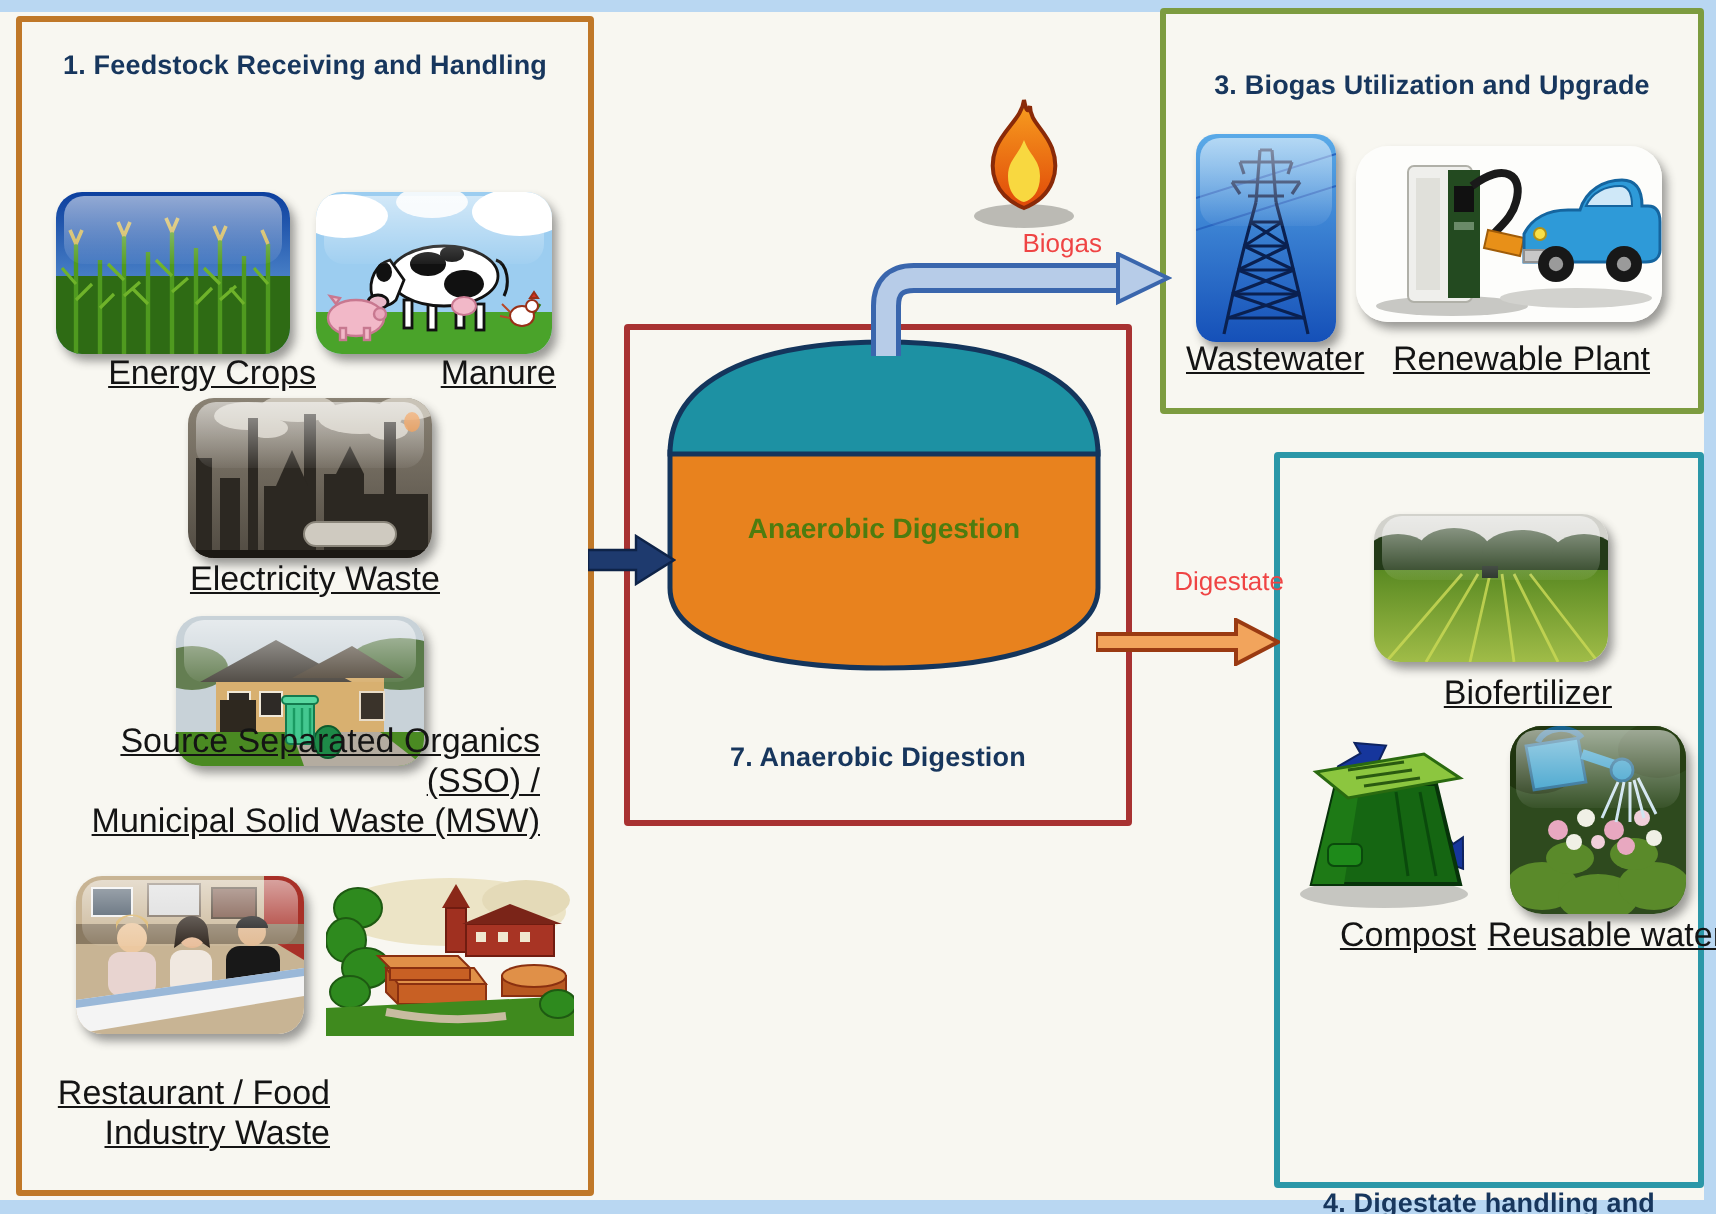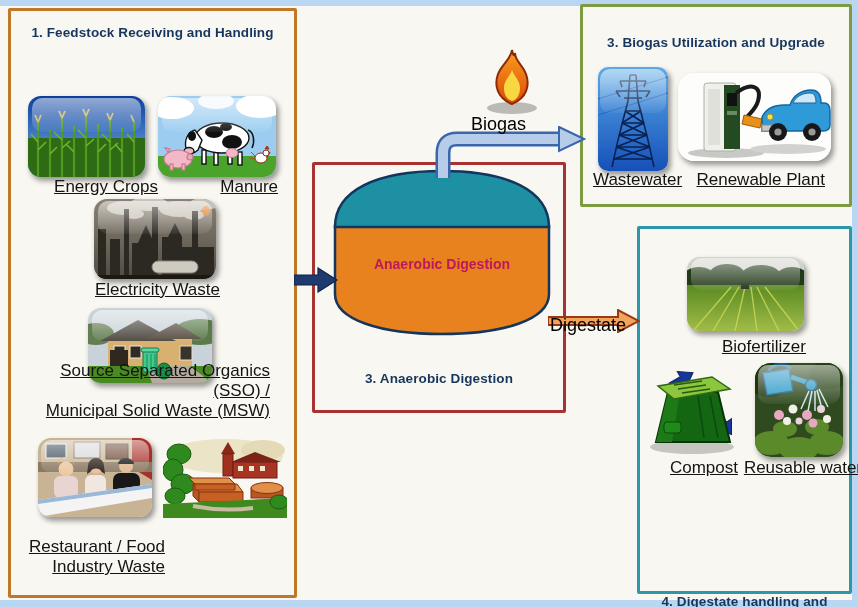--- a/index.html
+++ b/index.html
@@ -9,22 +9,22 @@
   .frame{background:#b9d7f2;}
   .secbox{position:absolute;border:3px solid;border-radius:2px;box-sizing:border-box;background:transparent;}
   .heading{position:absolute;font-weight:bold;font-size:13.5px;color:#17365d;text-align:center;line-height:1.18;letter-spacing:.1px;}
   .lbl{position:absolute;font-size:17px;color:#141414;text-align:right;line-height:1.18;text-decoration:underline;}
   .pre{white-space:pre-line;}
   .thumb{position:absolute;border-radius:13px;overflow:hidden;box-shadow:2.5px 3.5px 5px rgba(40,40,40,.45);}
   .thumb svg{display:block;}
   .gloss::after{content:"";position:absolute;left:3%;top:2%;width:94%;height:42%;border-radius:10px;
      background:linear-gradient(rgba(255,255,255,.55),rgba(255,255,255,.05));pointer-events:none;}
   .art{position:absolute;}
-  .tanklabel{position:absolute;font-weight:bold;font-size:14px;color:#be185d;text-align:center;}
-  .flowlbl{position:absolute;font-size:18px;color:#000000;text-align:left;}
+  .tanklabel{position:absolute;font-weight:bold;font-size:14px;color:#4d7c0f;text-align:center;}
+  .flowlbl{position:absolute;font-size:13px;color:#ef4444;text-align:right;}
 </style>
 </head>
 <body>
 
 <div id="stage">
 
   <div class="abs frame" style="left:0;top:0;width:858px;height:6px;"></div>
   <div class="abs frame" style="left:852px;top:0;width:6px;height:607px;"></div>
   <div class="abs frame" style="left:0;top:600px;width:858px;height:7px;"></div>
 
@@ -220,21 +220,21 @@
         <ellipse cx="104" cy="52" rx="16" ry="5.5" fill="#e09048"></ellipse>
       </g>
 
       <polygon points="0,68 124,62 124,82 0,82" fill="#3f8a1e"></polygon>
       <ellipse cx="116" cy="66" rx="9" ry="7" fill="#2e8a1e" stroke="#1e5a12"></ellipse>
       <path d="M30,70 q30,6 60,2" stroke="#c8bca0" stroke-width="4" fill="none"></path>
     </svg>
   </div>
 
   <div class="secbox" style="left:312px;top:162px;width:254px;height:251px;border-color:#a83232;">
-    <div class="heading" style="left:0;top:206px;width:100%;">3. Anaerobic Digestion</div>
+    <div class="heading" style="left:0;top:206px;width:100%;">7. Anaerobic Digestion</div>
   </div>
 
   <div class="art" style="left:331px;top:164px;width:222px;height:178px;z-index:4;">
     <svg width="222" height="178" viewBox="0 0 222 178">
       <path d="M4,62 L4,130 C4,156 50,170 111,170 C172,170 218,156 218,130 L218,62 Z" fill="#e8821e" stroke="#14355c" stroke-width="2.5"></path>
       <path d="M4,63 C4,26 46,7 111,7 C176,7 218,26 218,63 Z" fill="#1d91a3" stroke="#14355c" stroke-width="2.5"></path>
     </svg>
   </div>
   <div class="tanklabel" style="left:331px;top:256px;width:222px;z-index:5;">Anaerobic Digestion</div>
 
@@ -265,21 +265,21 @@
       <path d="M30,23 C27,31 22,33 22,41 C22,49 26,53 30,54 C34,53 38,49 38,41 C38,33 33,31 30,23 Z" fill="#f8d840"></path>
     </svg>
   </div>
   <div class="flowlbl" style="left:471px;top:114px;width:80px;z-index:6;">Biogas</div>
 
   <div class="art" style="left:548px;top:309px;width:92px;height:24px;z-index:6;">
     <svg width="92" height="24" viewBox="0 0 92 24">
       <path d="M0,8 L70,8 L70,1 L91,12 L70,23 L70,16 L0,16 Z" fill="#f2a45c" stroke="#9a3a12" stroke-width="2"></path>
     </svg>
   </div>
-  <div class="flowlbl" style="left:550px;top:283px;width:92px;z-index:6;margin-top:32px;">Digestate</div>
+  <div class="flowlbl" style="left:550px;top:283px;width:92px;z-index:6;">Digestate</div>
 
   <div class="secbox" style="left:580px;top:4px;width:272px;height:203px;border-color:#7d9c40;">
     <div class="heading" style="left:0;top:3px;width:100%;margin-top:25px;">3. Biogas Utilization and Upgrade</div>
   </div>
 
   <div class="thumb gloss" style="left:598px;top:67px;width:70px;height:104px;border-radius:10px;">
     <svg width="70" height="104" viewBox="0 0 70 104">
       <defs>
           <linearGradient id="blu" x1="0" y1="0" x2="0" y2="1">
         <stop offset="0" stop-color="#5aaae8"></stop>

